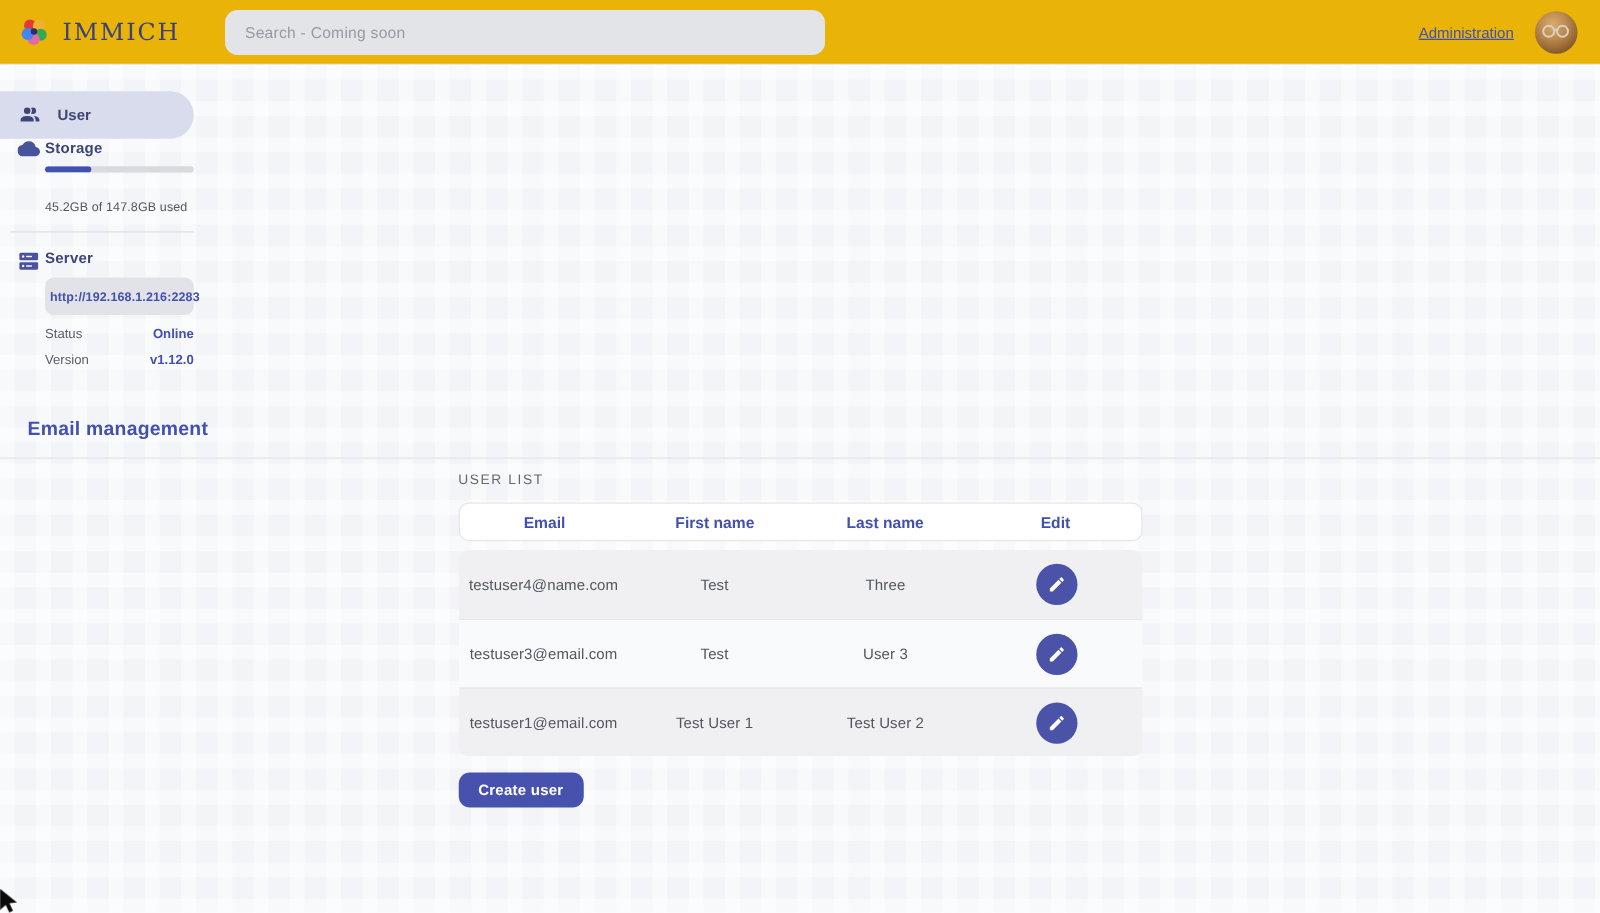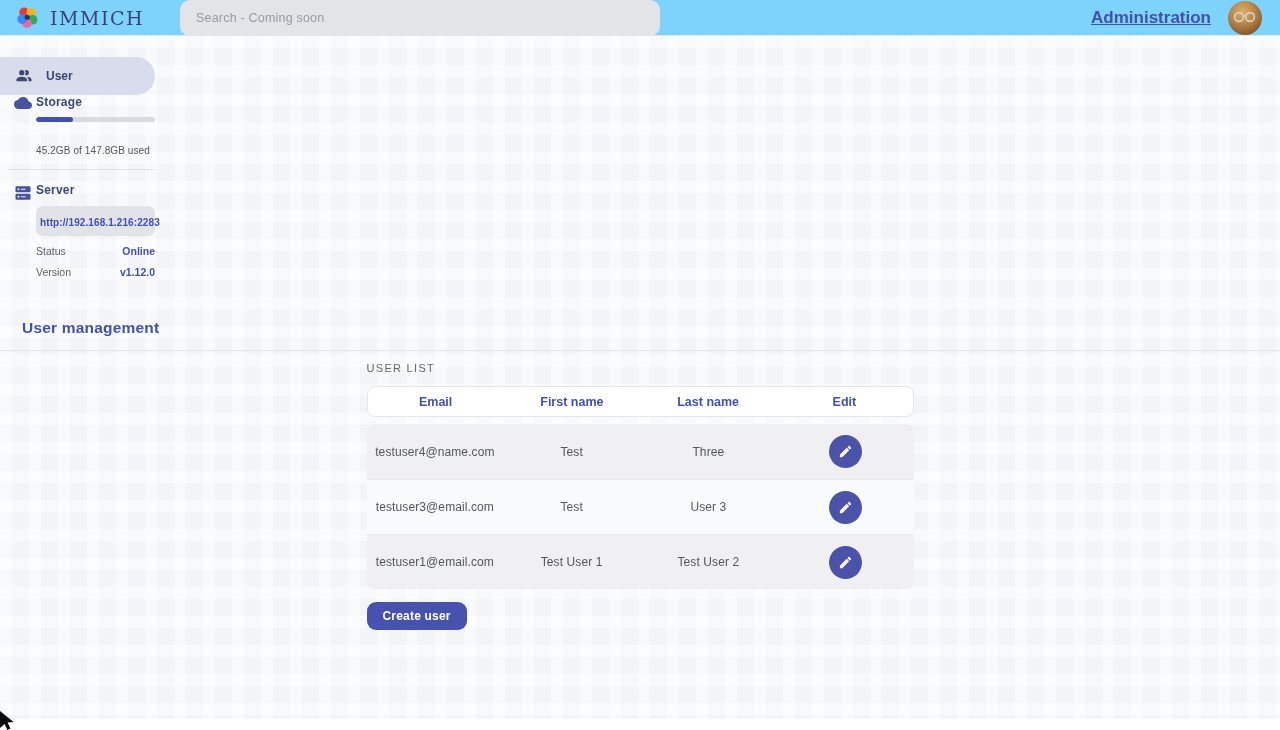--- a/index.html
+++ b/index.html
@@ -1,28 +1,28 @@
 <!DOCTYPE html>
 <html style="--primary: #4250af; --navy: #3d4677;"><head>
 <meta charset="utf-8">
 <style>
   * { margin:0; padding:0; box-sizing:border-box; }
   html,body { width:1280px; height:730px; overflow:hidden; font-family:"Liberation Sans", sans-serif; background:#fff; }
 
   :root { --primary:#4250af; --navy:#3d4677; }
 
   
-  .app-header { height:36px; background:#7dd3fc; border-bottom:1px solid #e7e7ec; display:flex; align-items:center; padding:0 18px 0 14px; position:relative; }
+  .app-header { height:52px; background:#eab308; border-bottom:1px solid #e7e7ec; display:flex; align-items:center; padding:0 18px 0 14px; position:relative; }
   .logo-wrap { display:flex; align-items:center; gap:9px; width:166px; flex:0 0 166px; }
   .logo-flower { width:27px; height:27px; }
   .wordmark { font-family:"DejaVu Serif", serif; font-size:19px; letter-spacing:1.5px; color:#3c4277; font-weight:400; }
   .search-bar { width:480px; height:36px; background:#e3e4e8; border-radius:10px; display:flex; align-items:center; padding:0 16px; }
   .search-placeholder { font-size:12.5px; color:#9899a4; letter-spacing:.2px; }
   .header-right { margin-left:auto; display:flex; align-items:center; gap:17px; }
-  .admin-link { font-size:17px; font-weight:700; color:var(--primary); text-decoration:underline; cursor:pointer; }
+  .admin-link { font-size:12px; font-weight:400; color:var(--primary); text-decoration:underline; cursor:pointer; }
   .avatar { width:34px; height:34px; border-radius:50%; position:relative; overflow:hidden;
             background:radial-gradient(circle at 42% 32%, #d9ad6e 0%, #bb884d 38%, #8a5f2d 72%, #63431d 100%); }
   .avatar svg { position:absolute; left:4px; top:10px; }
 
   
   .app-body { display:flex; height:683px;
     background-color:#f3f4f8;
     background-image:
       linear-gradient(to right, rgba(255,255,255,.45) 12px, transparent 12px),
       linear-gradient(to bottom, rgba(255,255,255,.45) 12px, transparent 12px);
@@ -162,21 +162,21 @@
             <span class="kv-label">Version</span>
             <span class="kv-value">v1.12.0</span>
           </div>
         </div>
       </div>
     </div>
   </aside>
 
   <main class="main-area">
     <div class="main-header">
-      <h1 class="page-title">User management</h1>
+      <h1 class="page-title">Email management</h1>
     </div>
 
     <div class="content-col">
       <div class="section-label">USER LIST</div>
 
       <div class="user-table">
         <div class="thead">
           <span class="th">Email</span>
           <span class="th">First name</span>
           <span class="th">Last name</span>

